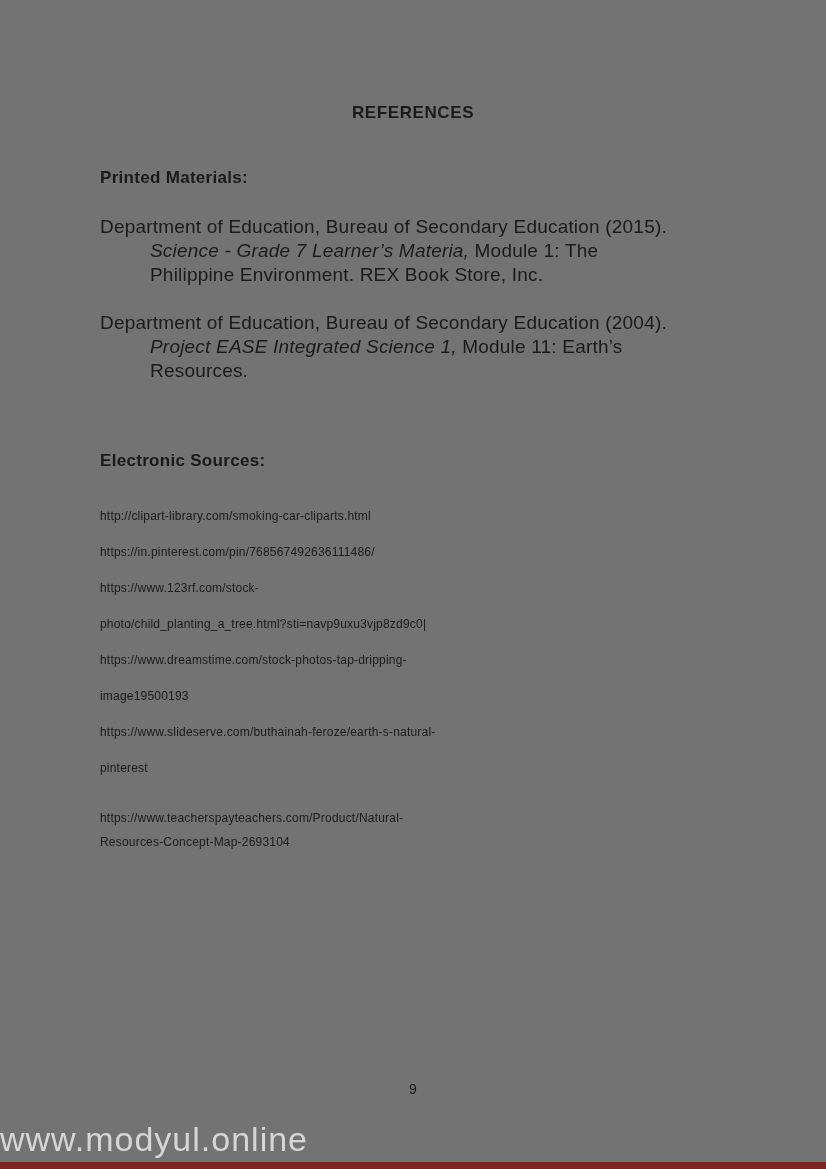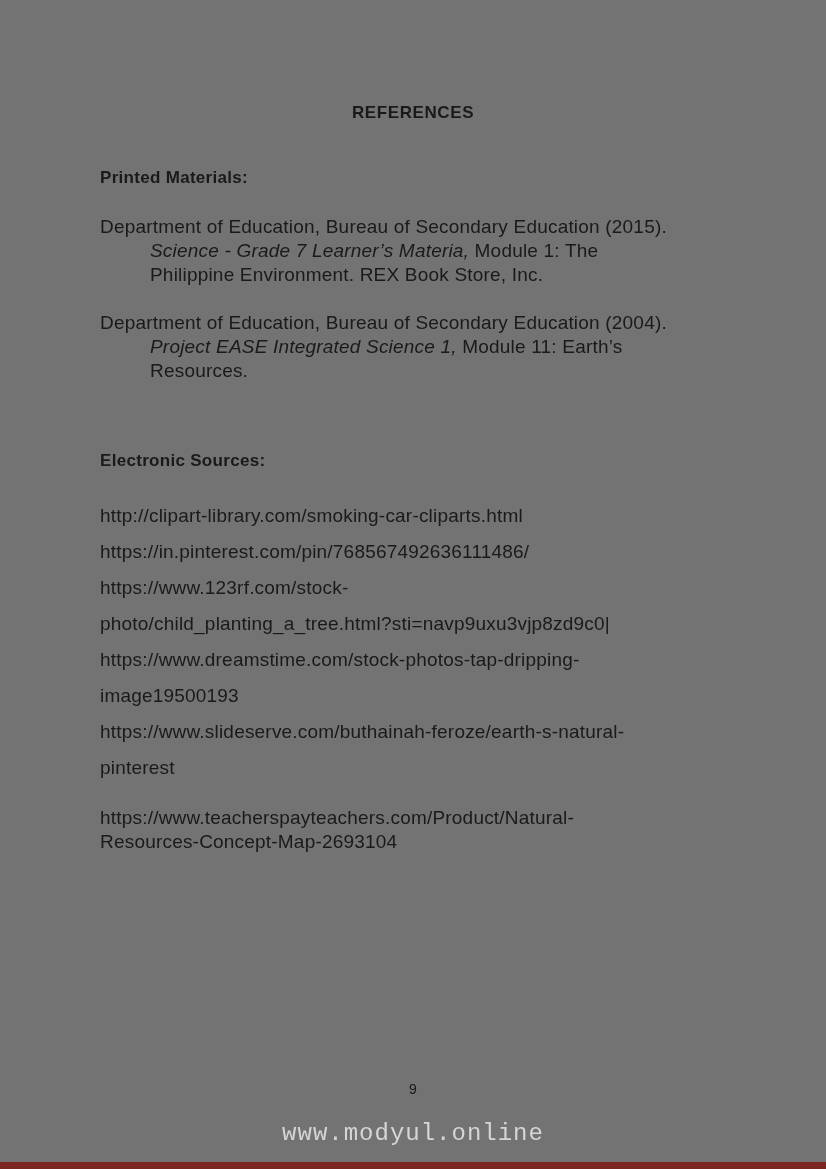--- a/index.html
+++ b/index.html
@@ -45,21 +45,21 @@
   }
   .citation-1{top:215px;}
   .citation-2{top:311px;}
   .citation .indented{margin-left:50px;}
   .italic{font-style:italic;}
   .url-list{
     position:absolute;
     left:100px;
     top:498px;
     width:680px;
-    font-size:19px;
+    font-size:12px;
     letter-spacing:0.2px;
   }
   .url-line{
     height:36px;
     line-height:36px;
     white-space:nowrap;
   }
   .url-line-tight{
     height:24px;
     line-height:24px;
@@ -68,23 +68,23 @@
   .url-block-tight{margin-top:20px;}
   .page-number{
     position:absolute;
     top:1081px; left:0; right:0;
     text-align:center;
     font-size:14px;
   }
   .watermark{
     position:absolute;
     top:1120px; left:0; right:0;
-    text-align:center;
-    font-family:Liberation Mono, monospace;
-    font-size:24px;
+    text-align:left;
+    font-family:Liberation Sans, sans-serif;
+    font-size:34px;
     letter-spacing:1px;
     color:var(--watermark-color);
   }
   .footer-bar{
     position:absolute;
     left:0; right:0; bottom:0;
     height:7px;
     background:var(--footer-bar);
   }
 </style>

